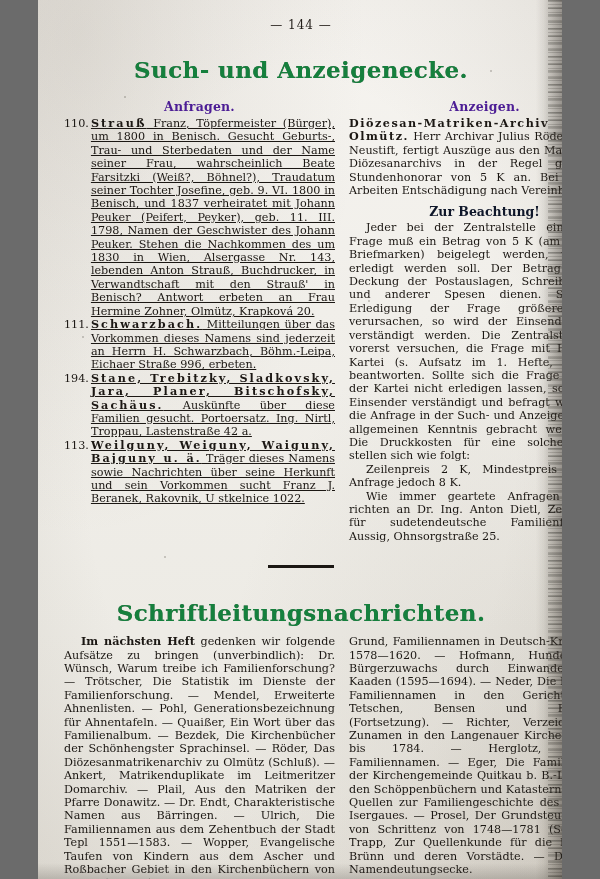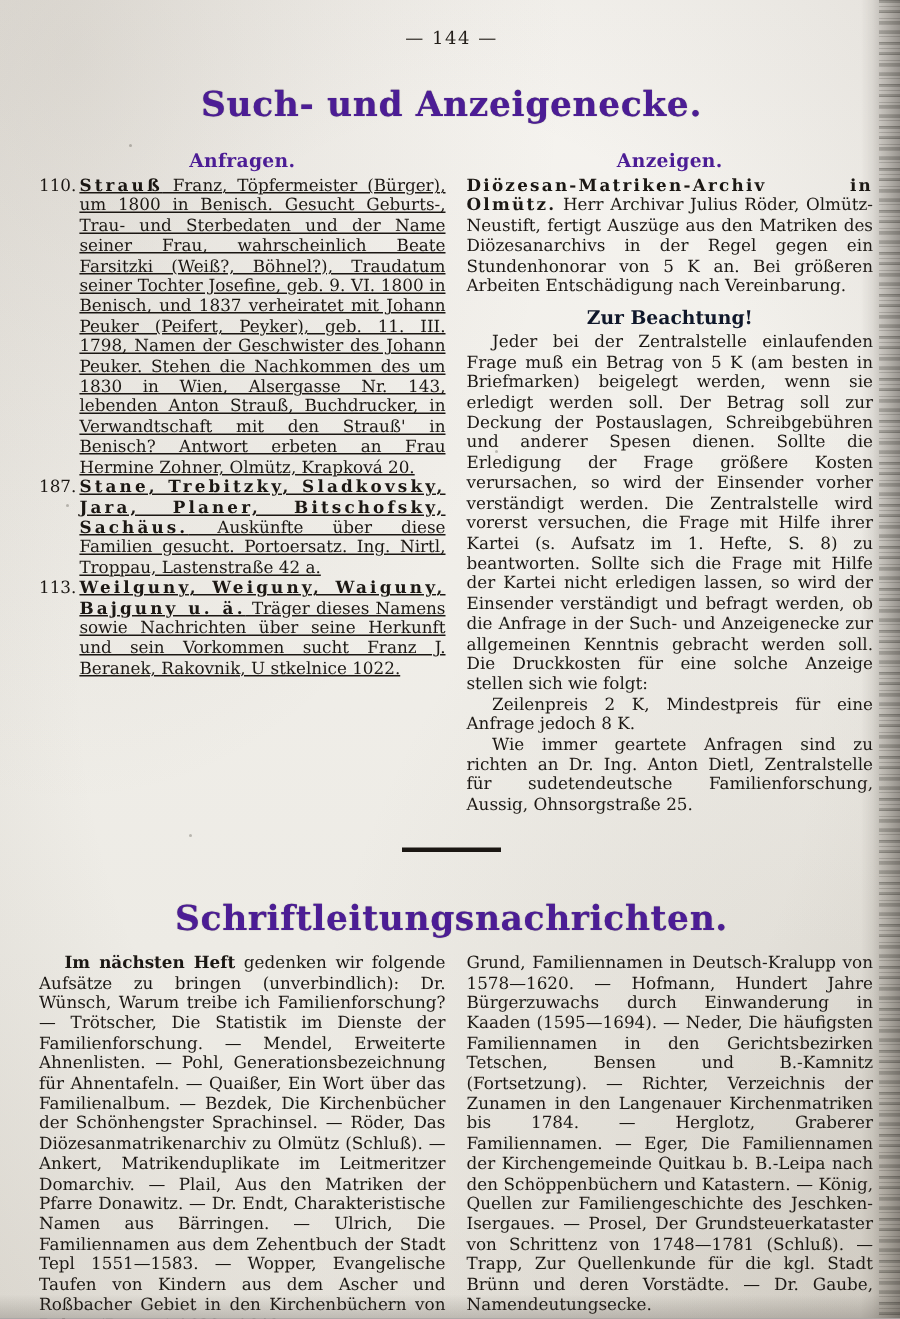--- a/index.html
+++ b/index.html
@@ -3,21 +3,21 @@
 <meta charset="utf-8">
 <title>Such- und Anzeigenecke — S. 144</title>
 <style>
   html, body {
     margin: 0;
     padding: 0;
     background: #6b6b6b;
   }
   .page {
     position: relative;
-    width: 600px;
+    width: 524px;
     height: 879px;
     margin: 0 auto;
     background: #f2f0ec;
     overflow: hidden;
     font-family: "DejaVu Serif", "Liberation Serif", serif;
     color: #171512;
     box-sizing: border-box;
   }
   
   .page::before {
@@ -80,21 +80,21 @@
   .fraktur {
     font-family: "DejaVu Serif", "Liberation Serif", serif;
     font-weight: 700;
   }
   h1.section-title {
     margin: 24px 0 0 0;
     text-align: center;
     font-size: 23px;
     font-weight: 700;
     letter-spacing: .4px;
-    color: #4c1d95;
+    color: #15803d;
     text-shadow: 0 0 .6px rgba(20,17,14,.55);
   }
   h2.col-head {
     margin: 0 0 3px 0;
     text-align: center;
     font-size: 12.5px;
     font-weight: 700;
     letter-spacing: .2px;
     color: #4c1d95;
   }
@@ -191,23 +191,27 @@
     <div class="cols">
 
       <div class="col">
         <h2 class="col-head fraktur">Anfragen.</h2>
 
         <div class="entry">
           <span class="entry-num">110.</span>
           <span class="entry-body"><span class="sp">Strauß</span><span> Franz, Töpfermeister (Bürger), um 1800 in Benisch. Gesucht Geburts-, Trau- und Sterbedaten und der Name seiner Frau, wahrscheinlich Beate Farsitzki (Weiß?, Böhnel?), Traudatum seiner Tochter Josefine, geb. 9. VI. 1800 in Benisch, und 1837 verheiratet mit Johann Peuker (Peifert, Peyker), geb. 11. III. 1798, Namen der Geschwister des Johann Peuker. Stehen die Nachkommen des um 1830 in Wien, Alsergasse Nr. 143, lebenden Anton Strauß, Buchdrucker, in Verwandtschaft mit den Strauß' in Benisch? Antwort erbeten an Frau Hermine Zohner, Olmütz, Krapková 20.</span></span>
         </div>
 
-
-        <div class="entry">
-          <span class="entry-num">187.</span>
+        <div class="entry">
+          <span class="entry-num">111.</span>
+          <span class="entry-body"><span class="sp">Schwarzbach.</span><span> Mitteilungen über das Vorkommen dieses Namens sind jederzeit an Herrn H. Schwarzbach, Böhm.-Leipa, Eichaer Straße 996, erbeten.</span></span>
+        </div>
+
+        <div class="entry">
+          <span class="entry-num">194.</span>
           <span class="entry-body"><span class="sp">Stane, Trebitzky, Sladkovsky, Jara, Planer, Bitschofsky, Sachäus.</span><span> Auskünfte über diese Familien gesucht. Portoersatz. Ing. Nirtl, Troppau, Lastenstraße 42 a.</span></span>
         </div>
 
         <div class="entry">
           <span class="entry-num">113.</span>
           <span class="entry-body"><span class="sp">Weilguny, Weiguny, Waiguny, Bajguny u. ä.</span><span> Träger dieses Namens sowie Nachrichten über seine Herkunft und sein Vorkommen sucht Franz J. Beranek, Rakovnik, U stkelnice 1022.</span></span>
         </div>
       </div>
 
       <div class="col">

